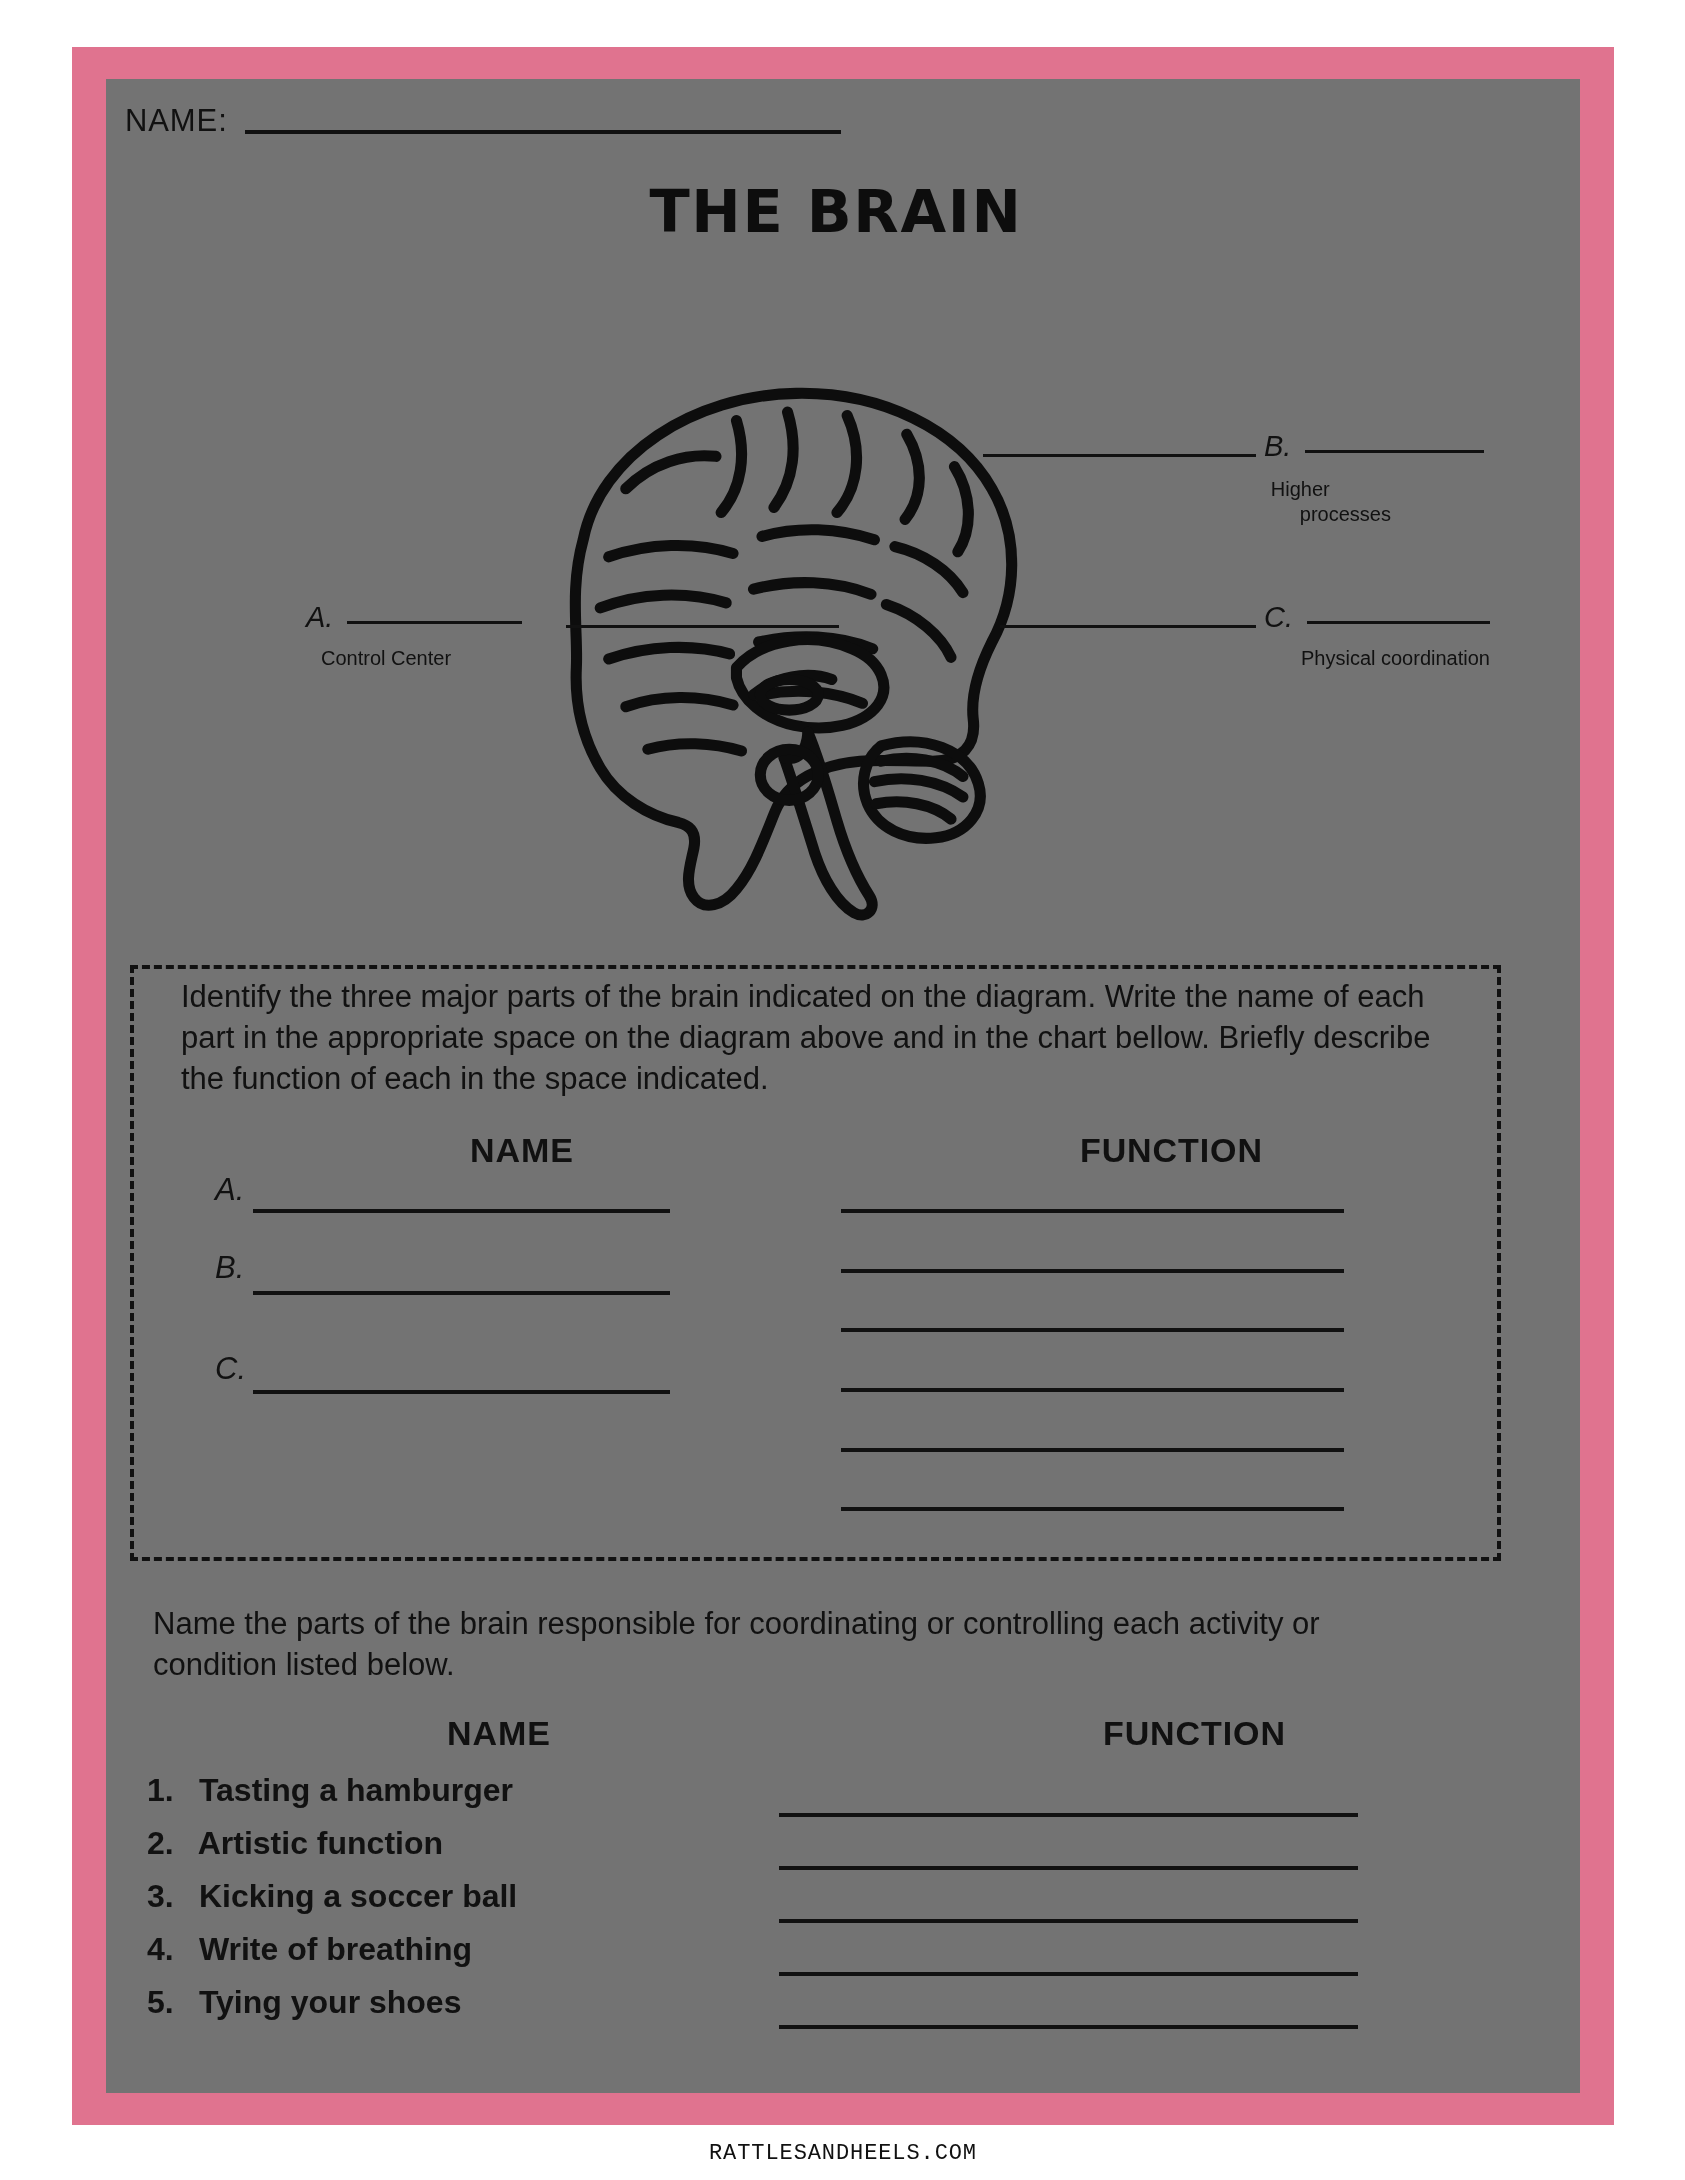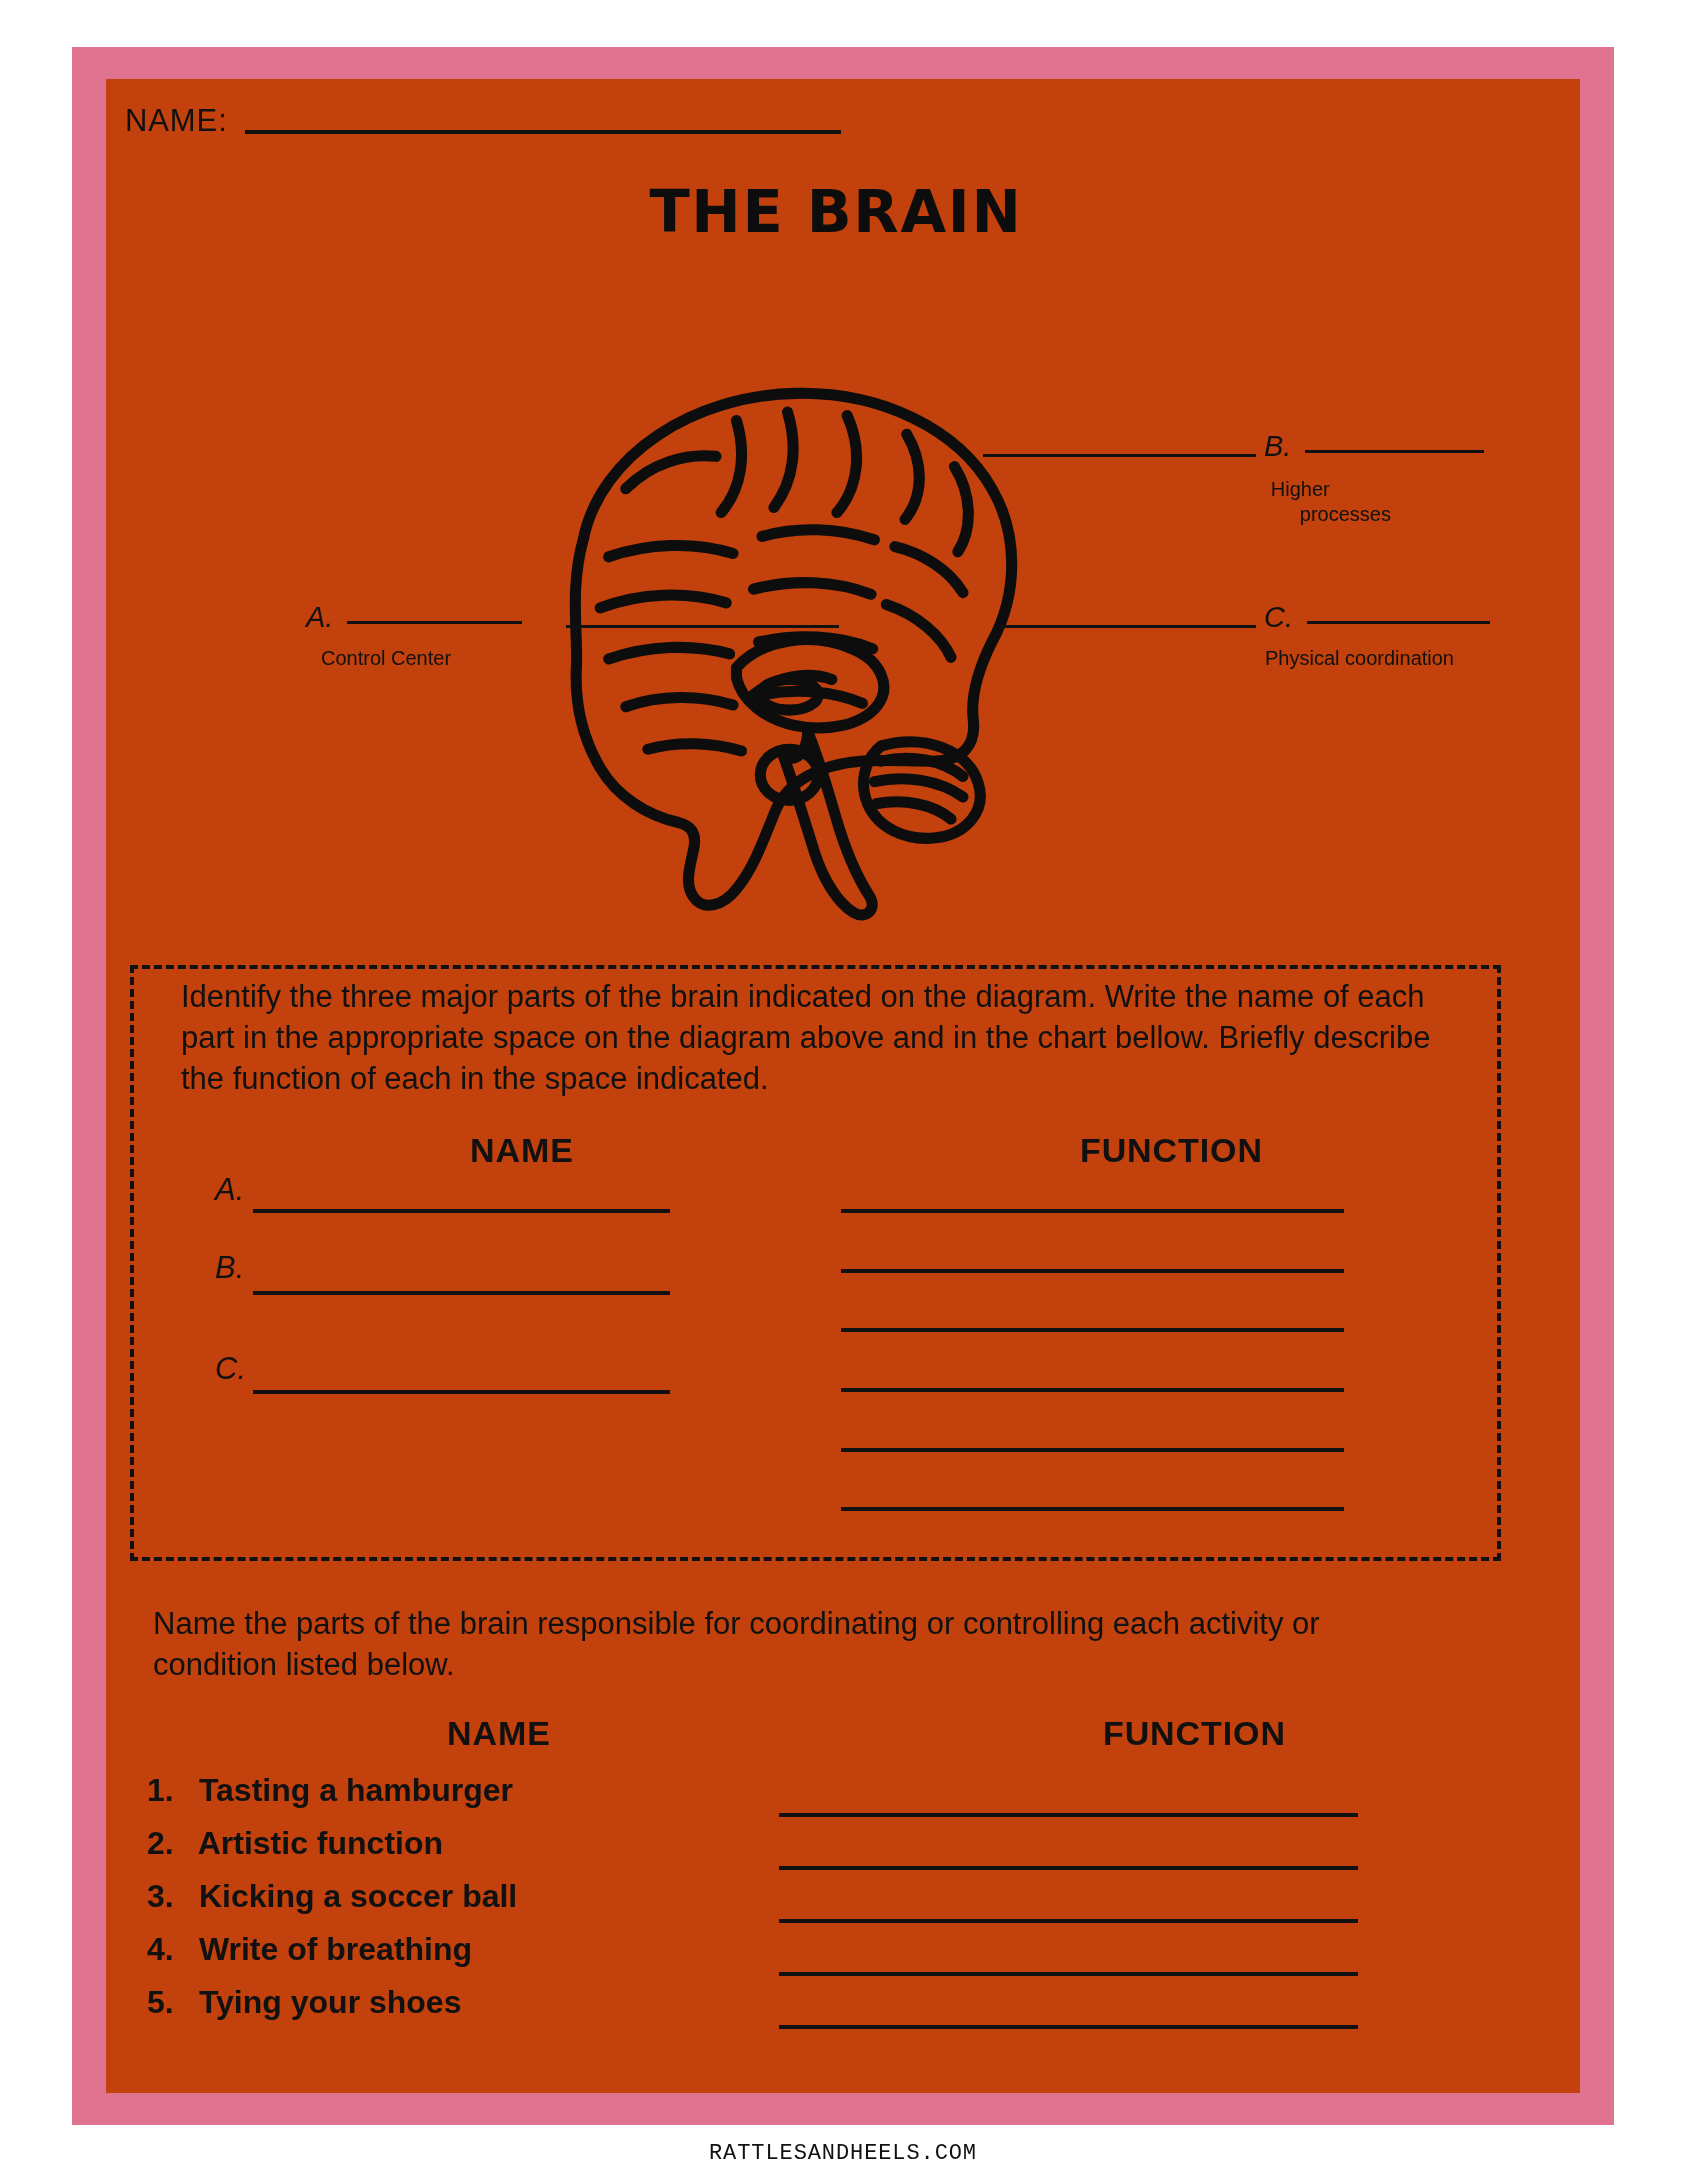--- a/index.html
+++ b/index.html
@@ -29,21 +29,21 @@
     height: 2078px;
     background: #e0738f;
     box-sizing: border-box;
   }
   .sheet {
     position: absolute;
     left: 34px;
     top: 32px;
     right: 34px;
     bottom: 32px;
-    background: #c2410c;
+    background: #737373;
     box-sizing: border-box;
   }
   
   .name-row {
     position: absolute;
     left: 19px;
     top: 24px;
     display: flex;
     align-items: flex-end;
   }
@@ -289,21 +289,21 @@
         <div class="lbl" style="left:200px; top:249px;">
           <span class="letter">A.</span>
           <span class="lbl-blank" style="width:175px;"></span>
           <div class="sub" style="margin-top:12px; margin-left:15px;">Control Center</div>
         </div>
 
         <div class="leader" style="left:894px; top:273px; width:256px;"></div>
         <div class="lbl" style="left:1158px; top:249px;">
           <span class="letter">C.</span>
           <span class="lbl-blank" style="width:183px;"></span>
-          <div class="sub" style="margin-top:12px; margin-left:1px;">Physical coordination</div>
+          <div class="sub" style="margin-top:12px; margin-left:7px;text-align:right;">Physical coordination</div>
         </div>
       </div>
 
       <div class="dashed-box">
         <div class="instruction">Identify the three major parts of the brain indicated on the diagram. Write the name of each part in the appropriate space on the diagram above and in the chart bellow. Briefly describe the function of each in the space indicated.</div>
 
         <div class="col-head" style="left:336px; top:162px;">NAME</div>
         <div class="col-head" style="left:946px; top:162px;">FUNCTION</div>
 
         <div class="row-letter" style="left:81px; top:203px;">A.</div>

